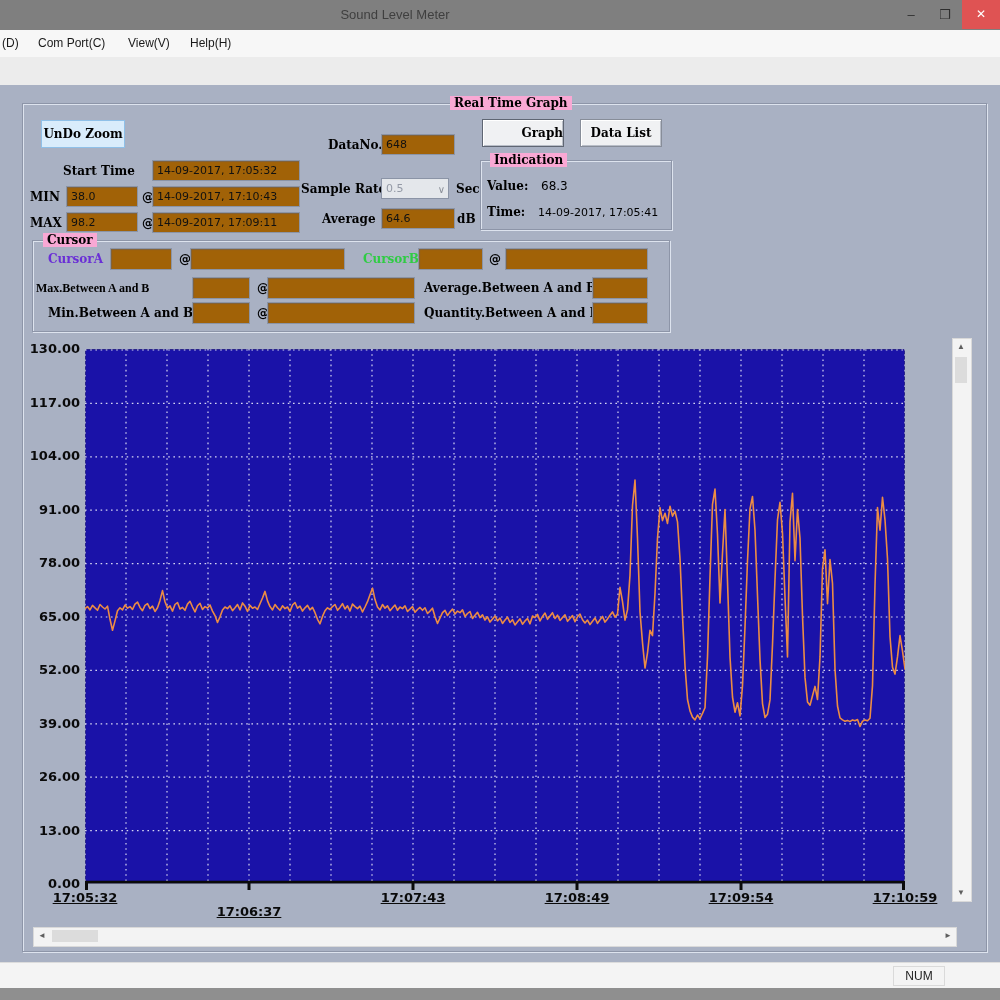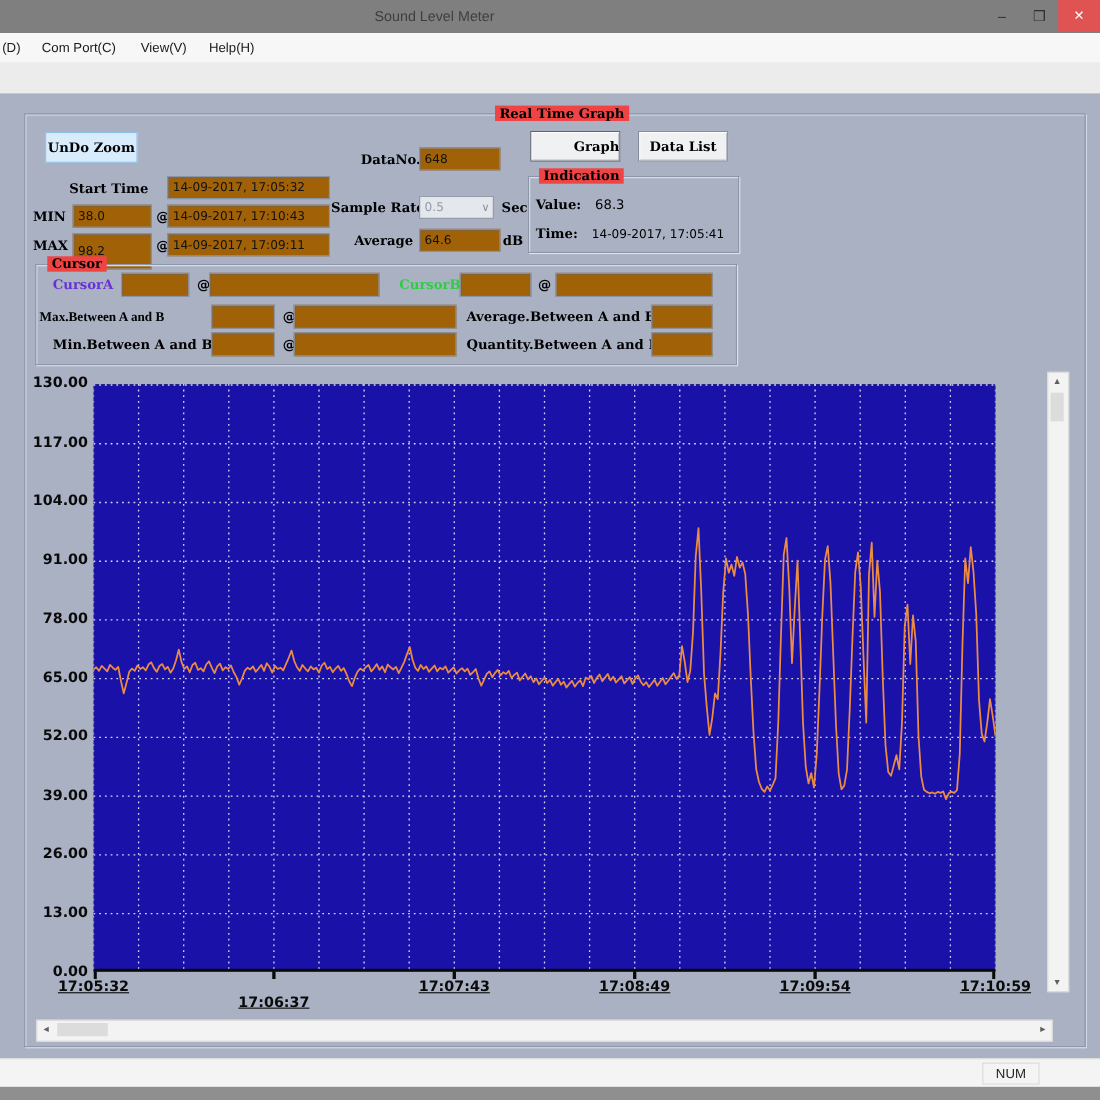--- a/index.html
+++ b/index.html
@@ -13,21 +13,21 @@
   .caption-btn{top:0;height:29px;text-align:center;line-height:29px;font-size:13px;color:#2e2e2e;}
   #btn-min{left:896px;width:30px;}
   #btn-max{left:930px;width:30px;}
   #btn-close{left:962px;width:38px;background:#df5353;color:#fff;font-size:12px;}
   #menubar{left:0;top:30px;width:1000px;height:27px;background:#f7f7f7;border-bottom:1px solid #e0e0e0;}
   .menu-item{top:36px;font-size:12px;color:#1a1a1a;white-space:nowrap;}
   #toolbar{left:0;top:57px;width:1000px;height:28px;background:#ececec;border-bottom:1px solid #cfcfcf;}
   
   #client{left:0;top:85px;width:1000px;height:877px;background:#a9b1c3;}
   .gbox{border:1px solid #8d95a8;box-shadow:1px 1px 0 #dde3ee, inset 1px 1px 0 #dde3ee;}
-  .gtitle{background:#ef4444;padding:0 4px;font:bold 12px "DejaVu Serif",serif;white-space:nowrap;z-index:3;}
+  .gtitle{background:#f9a8d4;padding:0 4px;font:bold 12px "DejaVu Serif",serif;white-space:nowrap;z-index:3;}
   .lbl{font:bold 12px "DejaVu Serif",serif;color:#000;white-space:nowrap;}
   .field{background:#a16207;border:1px solid #8b94a6;box-shadow:inset 1px 1px 1px rgba(90,100,125,.45);
          font:11px "DejaVu Sans",sans-serif;color:#111;padding:0 4px;outline:none;box-sizing:border-box;}
   .btn{background:#f0f1f3;border:1px solid #878d99;box-shadow:inset 1px 1px 0 #ffffff, inset -1px -1px 0 #b9bec8;
        font:bold 12px "DejaVu Serif",serif;text-align:center;cursor:default;}
   #btn-undo{background:#d9ecfb;border:1px solid #8fc0e8;box-shadow:none;}
   #btn-graph{border:1px solid #5f6673;}
   .combo{background:#e4e7eb;border:1px solid #8b94a6;color:#949aa6;font:11px "DejaVu Sans",sans-serif;
          padding:0 4px;box-sizing:border-box;}
   .combo .chev{position:absolute;right:3px;top:1px;color:#8a8f98;font-size:10px;}
@@ -70,21 +70,21 @@
 
 <span class="abs lbl" style="left:63px;top:164px;">Start Time</span>
 <input class="abs field" style="left: 152px; top: 160px; width: 148px; height: 21px;" readonly="" value="14-09-2017, 17:05:32">
 
 <span class="abs lbl" style="left:30px;top:190px;">MIN</span>
 <input class="abs field" style="left: 66px; top: 186px; width: 72px; height: 21px;" readonly="" value="38.0">
 <span class="abs at" style="left:142px;top:190px;">@</span>
 <input class="abs field" style="left: 152px; top: 186px; width: 148px; height: 21px;" readonly="" value="14-09-2017, 17:10:43">
 
 <span class="abs lbl" style="left:30px;top:216px;">MAX</span>
-<input class="abs field" style="left: 66px; top: 212px; width: 72px; height: 33px;" readonly="" value="98.2">
+<input class="abs field" style="left: 66px; top: 212px; width: 72px; height: 20px;" readonly="" value="98.2">
 <span class="abs at" style="left:142px;top:216px;">@</span>
 <input class="abs field" style="left: 152px; top: 212px; width: 148px; height: 21px;" readonly="" value="14-09-2017, 17:09:11">
 
 <span class="abs lbl" style="left:328px;top:138px;">DataNo.</span>
 <input class="abs field" style="left: 381px; top: 134px; width: 74px; height: 21px;" readonly="" value="648">
 
 <span class="abs lbl" style="left:301px;top:182px;">Sample Rate</span>
 <div class="abs combo" style="left:381px;top:178px;width:68px;height:21px;line-height:19px;">
   <span>0.5</span>
   <span class="chev">∨</span>

